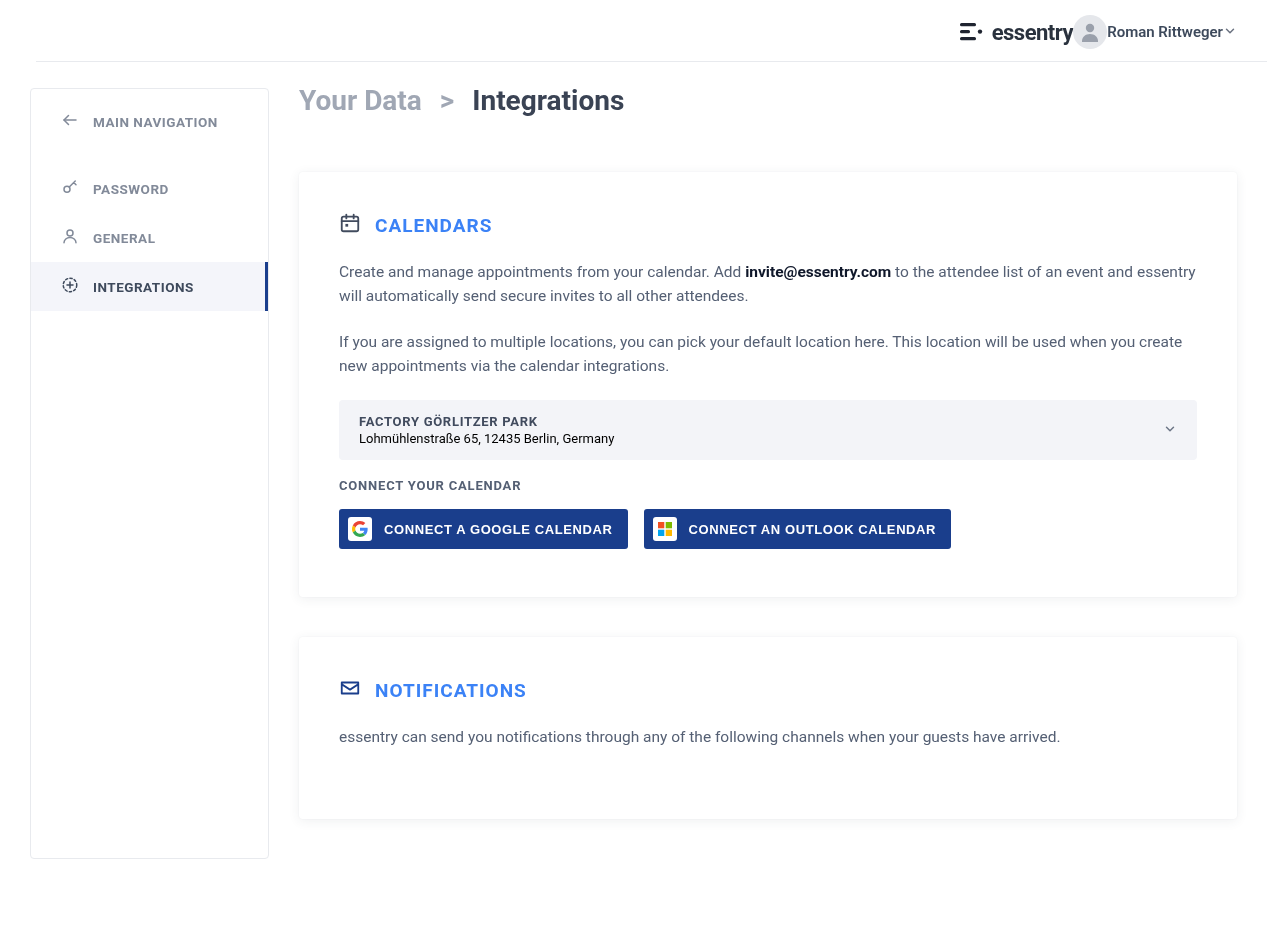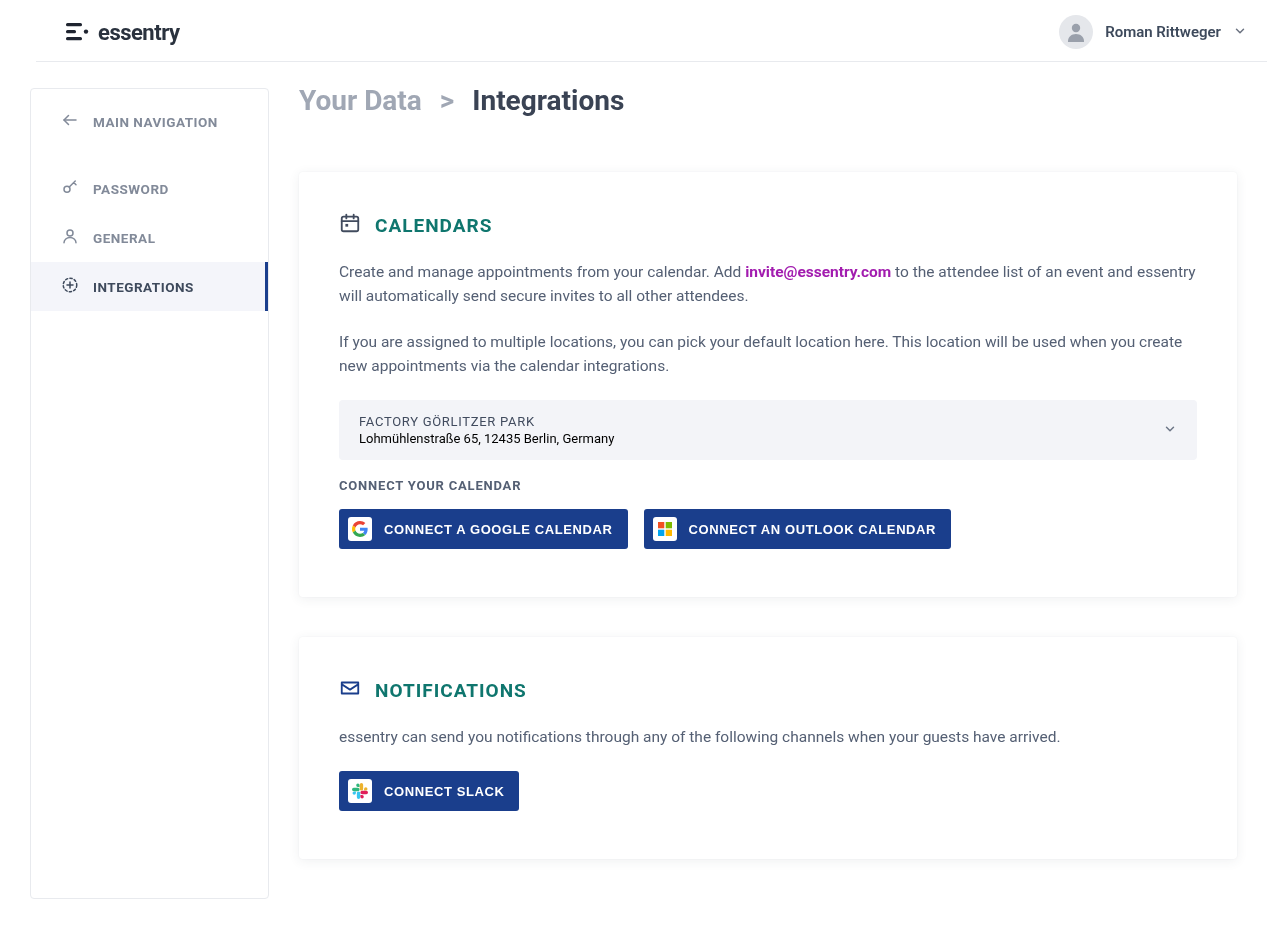--- a/index.html
+++ b/index.html
@@ -4,42 +4,41 @@
   <style>
     * { box-sizing: border-box; margin: 0; padding: 0; }
     body {
       font-family: -apple-system, BlinkMacSystemFont, "Segoe UI", Roboto, "Helvetica Neue", Arial, sans-serif;
       background: #ffffff;
       color: #3e4a5c;
     }
     .header {
       display: flex;
       align-items: center;
-      justify-content: space-between;
-      padding: 15px 20px 12px 30px;
+      justify-content: flex-end;
+      padding: 15px 30px 12px 30px;
       border-bottom: 1px solid #e8eaee;
       margin-left: 36px;
     }
     .logo {
       display: flex;
       align-items: center;
       gap: 8px;
       font-weight: 700;
       font-size: 22px;
       color: #2a323e;
       letter-spacing: -0.5px;
     }
     .logo-mark {
       display: inline-flex;
       align-items: center;
     }
     .user-area {
       display: flex;
       align-items: center;
-      gap: 12px;
       cursor: pointer;
     }
     .avatar {
       width: 34px;
       height: 34px;
       border-radius: 50%;
       background: #e5e7eb;
       display: flex;
       align-items: center;
       justify-content: center;
@@ -110,49 +109,49 @@
     .section-header {
       display: flex;
       align-items: center;
       gap: 14px;
       margin-bottom: 22px;
     }
     .section-title {
       font-size: 19px;
       font-weight: 700;
       letter-spacing: 1px;
-      color: #0f766e;
+      color: #3b82f6;
     }
     .desc {
       font-size: 15.5px;
       line-height: 1.55;
       color: #556074;
       margin-bottom: 22px;
     }
-    .desc strong { font-weight: 700; color: #a21caf; text-align: right; }
+    .desc strong { font-weight: 700; color: #0f172a; text-align: right; }
     .sub-label {
       font-size: 13px;
       font-weight: 700;
       letter-spacing: 0.8px;
       color: #556074;
       margin-bottom: 16px;
     }
     .location-select {
       background: #f3f4f8;
       border-radius: 4px;
       padding: 14px 20px;
       display: flex;
       align-items: center;
       justify-content: space-between;
       margin-bottom: 18px;
       cursor: pointer;
     }
     .location-name {
       font-size: 13px;
-      font-weight: 400;
+      font-weight: 700;
       letter-spacing: 0.7px;
       color: #414b5e;
       margin-bottom: 2px;
     }
     .location-addr {
       font-size: 13px;
       color: #000000;
     }
     .btn-row {
       display: flex;
@@ -320,29 +319,16 @@
     <div class="card">
       <div class="section-header">
         <span>
           <svg width="22" height="22" viewBox="0 0 24 24" fill="#1a3e8c">
               <path d="M3 5h18c.6 0 1 .4 1 1v12c0 .6-.4 1-1 1H3c-.6 0-1-.4-1-1V6c0-.6.4-1 1-1zm1 2v.3l8 5.3 8-5.3V7H4zm16 2.7l-7.5 5c-.3.2-.7.2-1 0L4 9.7V17h16V9.7z"></path>
             </svg>
         </span>
         <span class="section-title">NOTIFICATIONS</span>
       </div>
       <p class="desc">essentry can send you notifications through any of the following channels when your guests have arrived.</p>
-      <div class="btn-row" style="margin-top:0;">
-        <button class="connect-btn">
-          <span class="provider-badge">
-            <svg width="16" height="16" viewBox="0 0 122 122">
-              <path fill="#36C5F0" d="M30 77a13 13 0 1 1-13-13h13zM37 77a13 13 0 0 1 26 0v32a13 13 0 0 1-26 0z"></path>
-              <path fill="#2EB67D" d="M45 30a13 13 0 1 1 13-13v13zM45 37a13 13 0 0 1 0 26H13a13 13 0 0 1 0-26z"></path>
-              <path fill="#ECB22E" d="M92 45a13 13 0 1 1 13 13H92zM85 45a13 13 0 0 1-26 0V13a13 13 0 0 1 26 0z"></path>
-              <path fill="#E01E5A" d="M77 92a13 13 0 1 1-13 13V92zM77 85a13 13 0 0 1 0-26h32a13 13 0 0 1 0 26z"></path>
-            </svg>
-          </span>
-          <span>CONNECT SLACK</span>
-        </button>
-      </div>
     </div>
 
   </div>
 </div>
 
 </body></html>

